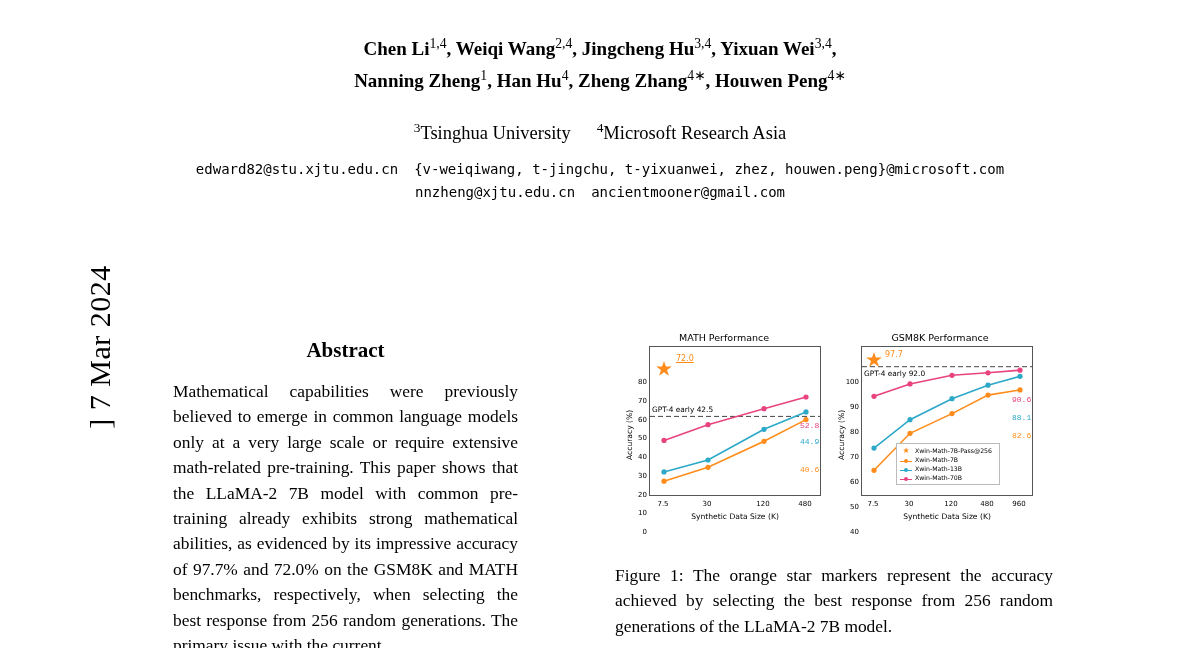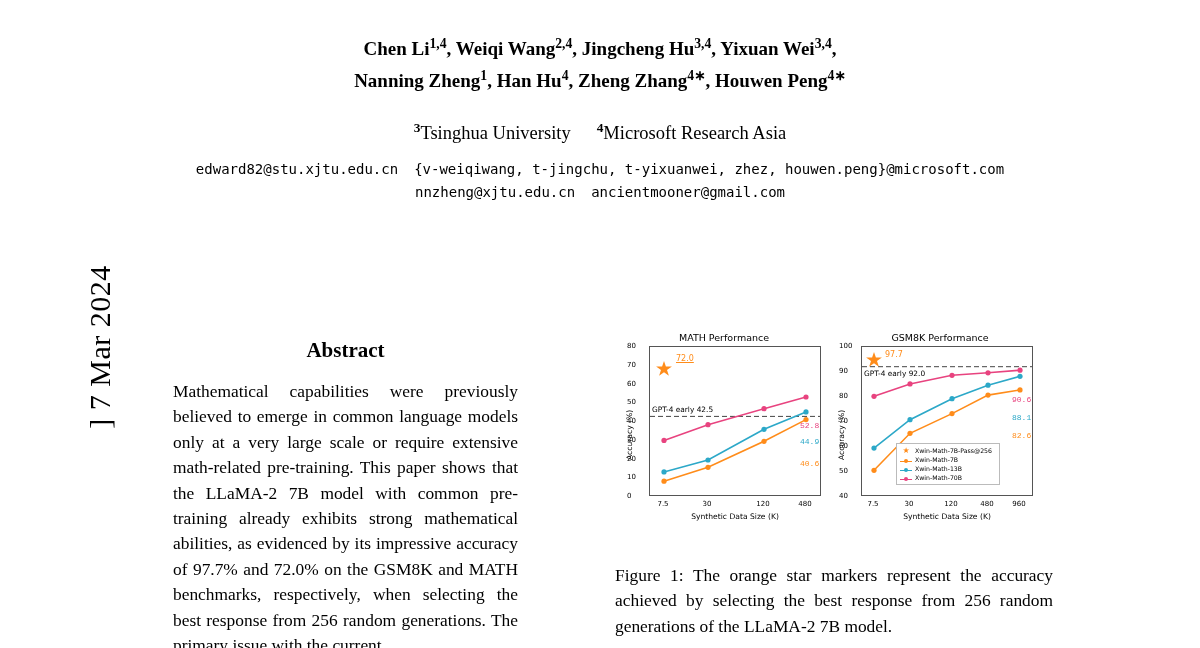--- a/index.html
+++ b/index.html
@@ -50,21 +50,21 @@
   }
 
   .authors {
     text-align: center;
     font-size: 19px;
     font-weight: bold;
     line-height: 27px;
     margin-top: 30px;
   }
   .authors sup, .affil sup {
-    font-weight: bold;
+    font-weight: normal;
     font-size: 0.72em;
     vertical-align: super;
   }
 
   .affil {
     text-align: center;
     font-size: 18.5px;
     line-height: 26px;
     margin-top: 20px;
   }
@@ -160,21 +160,21 @@
     transform-origin: left top;
     white-space: nowrap;
   }
   .tick-x, .tick-y {
     position: absolute;
     font-family: "DejaVu Sans", sans-serif;
     font-size: 7px;
     color: #000;
   }
   .tick-x { text-align: center; }
-  .tick-y { text-align: left; }
+  .tick-y { text-align: right; margin-top: 36px; }
 
   .star-note {
     position: absolute;
     font-family: "DejaVu Sans", sans-serif;
     font-size: 8px;
     color: #ff8c1a;
     white-space: nowrap;
   }
   .gpt-note {
     position: absolute;
@@ -307,21 +307,21 @@
               <circle cx="156" cy="72.6" r="2.6" fill="#ff8c1a"></circle>
 
               <polygon points="14,14 15.9,19.6 21.9,19.6 17.0,23.1 18.9,28.7 14,25.2 9.1,28.7 11.0,23.1 6.1,19.6 12.1,19.6" fill="#ff8c1a"></polygon>
             </svg>
 
             <div class="star-note" style="left:26px; top:7px;text-decoration:underline;">72.0</div>
             <div class="gpt-note" style="left:2px; top:58px;">GPT-4 early 42.5</div>
 
             <div class="endlabel" style="left:150px; top:38px; color:#e8437f;">52.8</div>
             <div class="endlabel" style="left:150px; top:54px; color:#2ca8c8;">44.9</div>
-            <div class="endlabel" style="left:150px; top:76px; color:#ff8c1a;">40.6</div>
+            <div class="endlabel" style="left:150px; top:82px; color:#ff8c1a;">40.6</div>
           </div>
 
           <div class="tick-y" style="left:12px; top:12px; width:20px;">80</div>
           <div class="tick-y" style="left:12px; top:30.8px; width:20px;">70</div>
           <div class="tick-y" style="left:12px; top:49.5px; width:20px;">60</div>
           <div class="tick-y" style="left:12px; top:68.3px; width:20px;">50</div>
           <div class="tick-y" style="left:12px; top:87px; width:20px;">40</div>
           <div class="tick-y" style="left:12px; top:105.8px; width:20px;">30</div>
           <div class="tick-y" style="left:12px; top:124.5px; width:20px;">20</div>
           <div class="tick-y" style="left:12px; top:143.3px; width:20px;">10</div>

